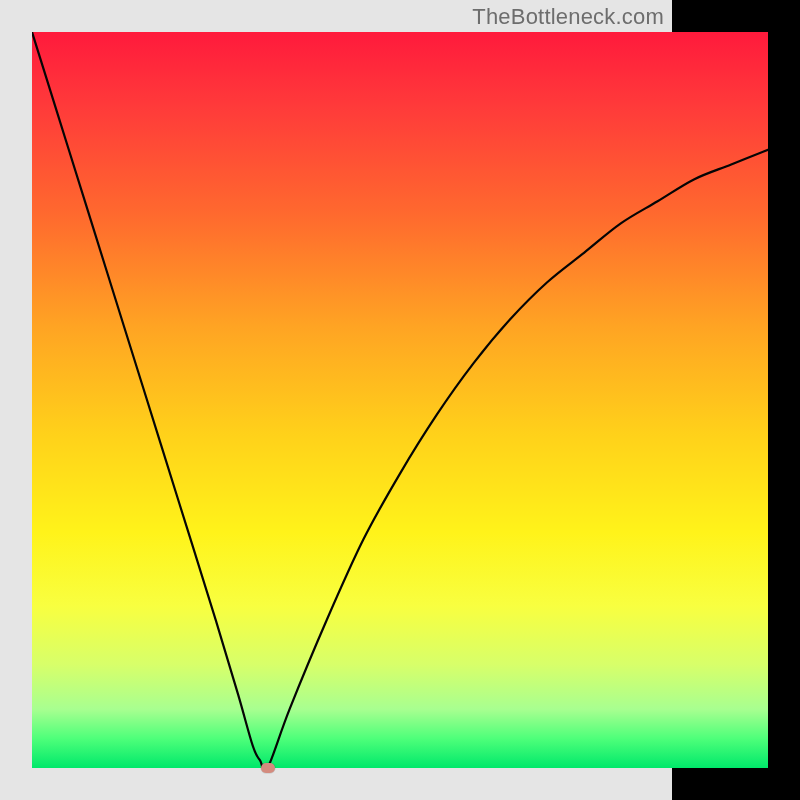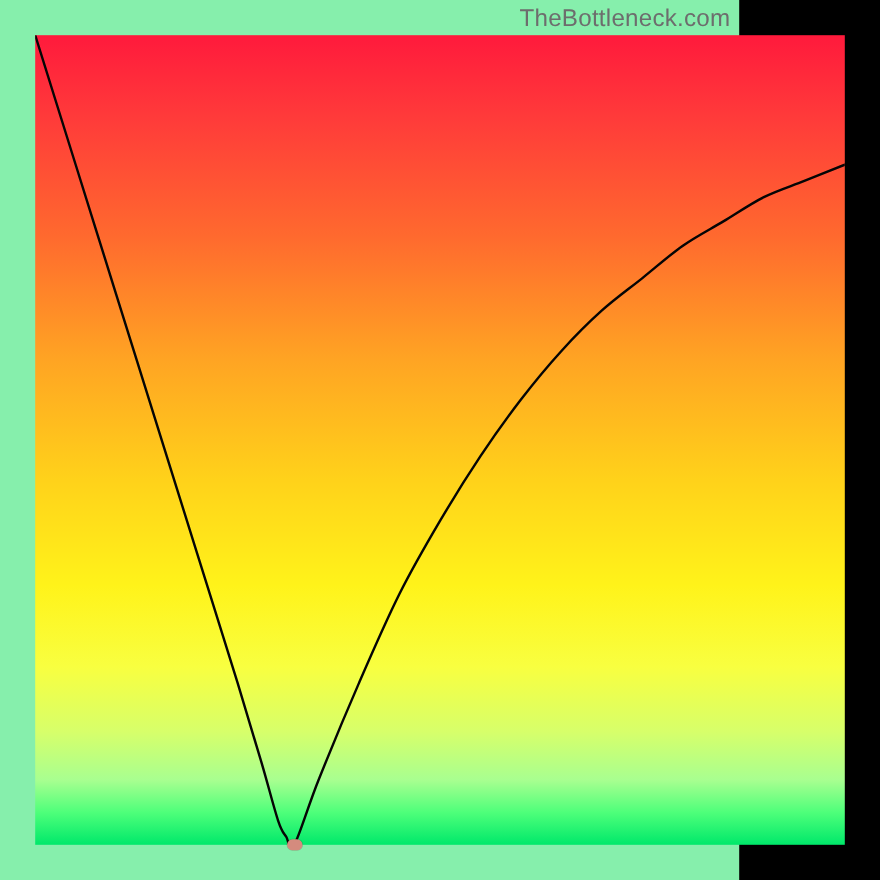--- a/index.html
+++ b/index.html
@@ -8,21 +8,21 @@
     width: 800px;
     height: 800px;
     background: #000;
     font-family: Arial, Helvetica, sans-serif;
     overflow: hidden;
   }
   .frame {
     position: relative;
     width: 672px;
     height: 800px;
-    background: #86efac;
+    background: #e5e5e5;
   }
   .plot {
     position: absolute;
     left: 32px;
     top: 32px;
     width: 736px;
     height: 736px;
     background: linear-gradient(to bottom,
       #ff1a3c 0%,
       #ff3a3a 10%,

